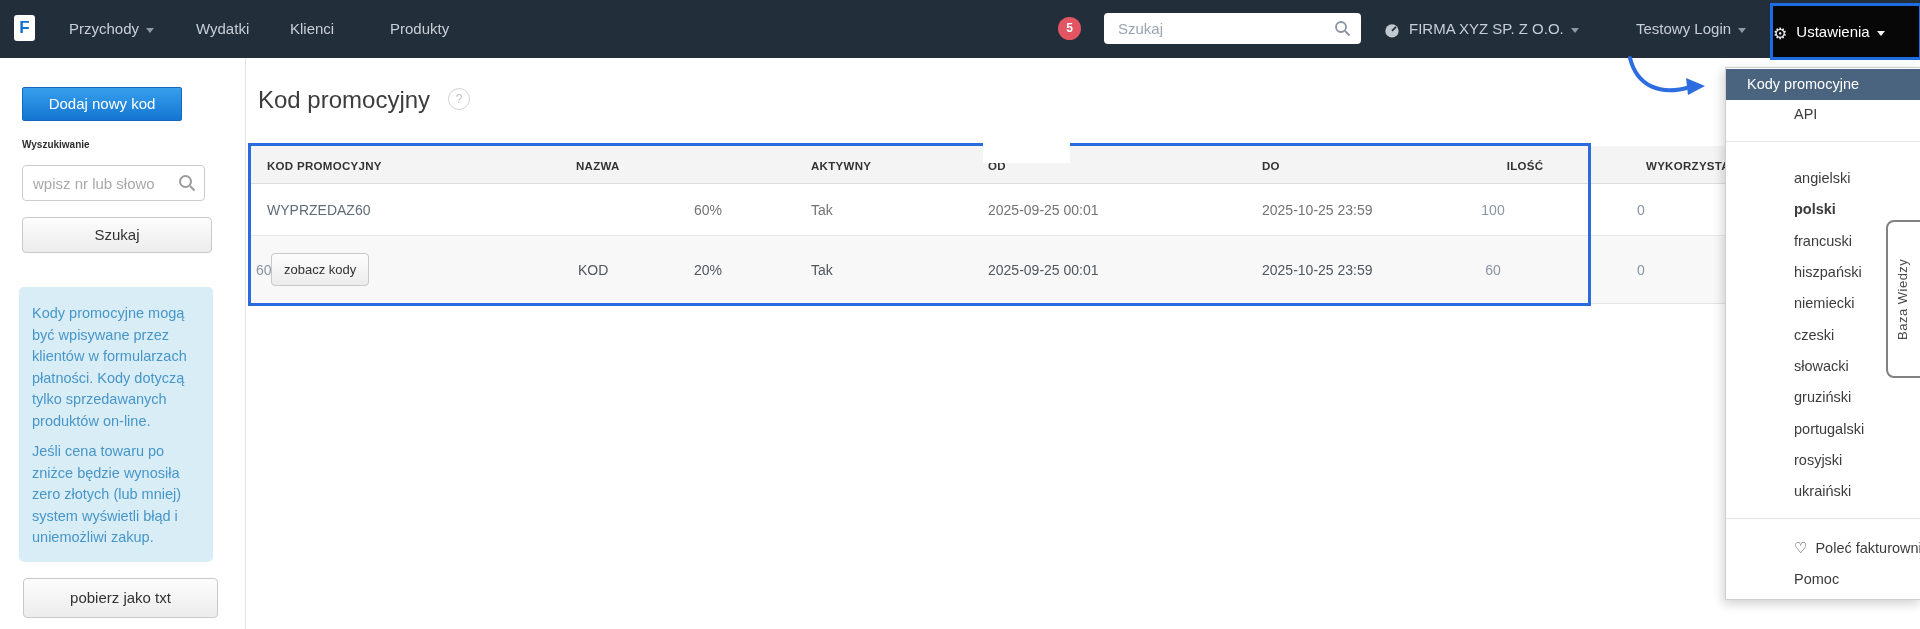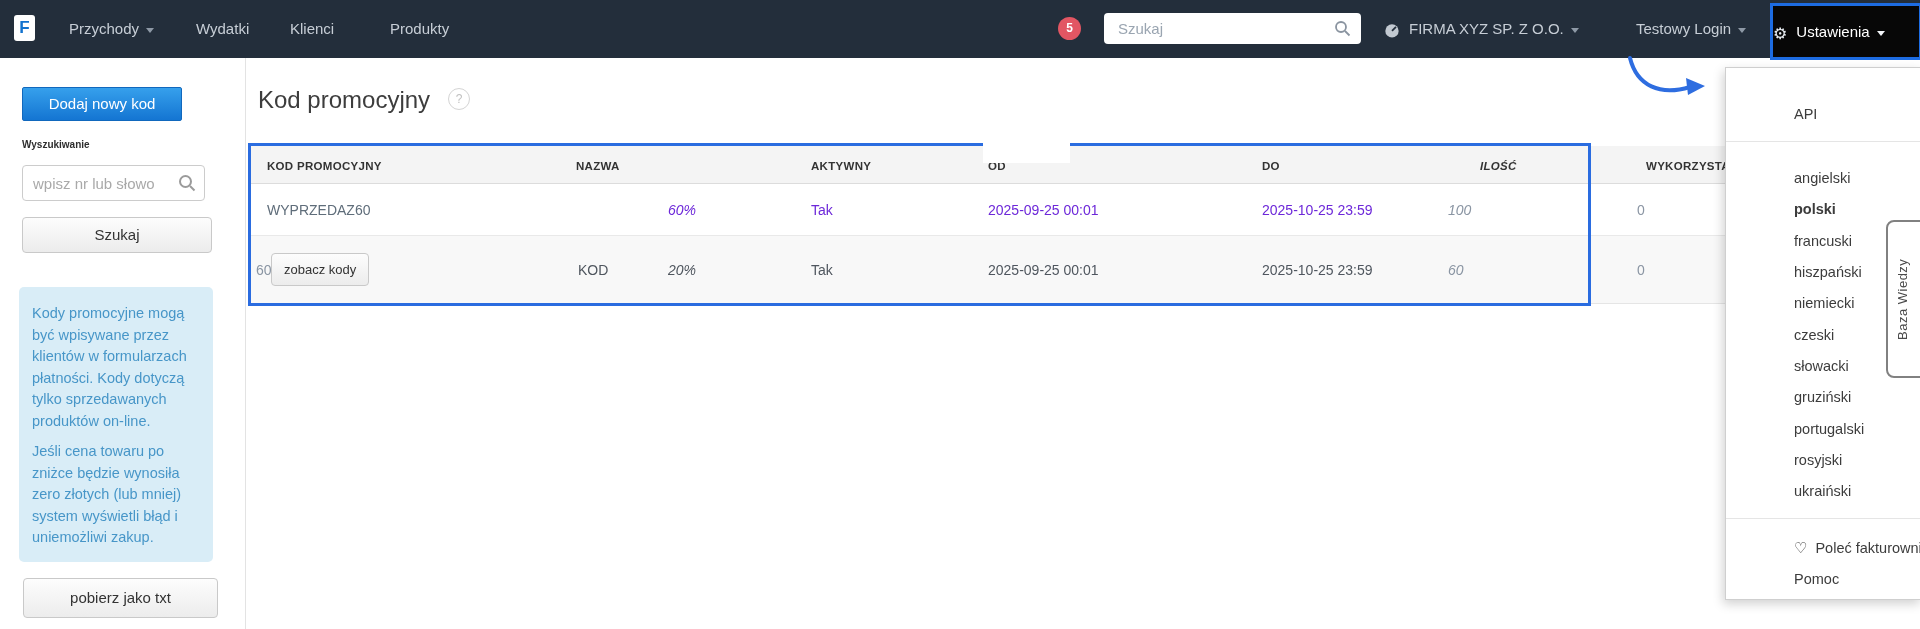--- a/index.html
+++ b/index.html
@@ -61,25 +61,25 @@
         border-radius:50%;color:#c0c0c0;font-size:12px;text-align:center;line-height:20px;cursor:pointer;}
 
   .thead{position:absolute;left:248px;top:146px;width:1480px;height:38px;background:#f4f4f4;
          border-bottom:1px solid #dcdcdc;box-sizing:border-box;}
   .trow1{position:absolute;left:248px;top:184px;width:1480px;height:52px;background:#fff;
          border-bottom:1px solid #e9e9e9;box-sizing:border-box;}
   .trow2{position:absolute;left:248px;top:236px;width:1480px;height:68px;background:#f8f8f8;
          border-bottom:1px solid #e5e5e5;box-sizing:border-box;}
   .hcell{position:absolute;top:146px;height:38px;line-height:40px;font-size:11.5px;font-weight:bold;
          color:#333;letter-spacing:.3px;white-space:nowrap;}
-  .c1{position:absolute;top:184px;height:52px;line-height:52px;font-size:14px;color:#6d28d9;white-space:nowrap;}
+  .c1{position:absolute;top:184px;height:52px;line-height:52px;font-size:14px;color:#737373;white-space:nowrap;}
   .c2{position:absolute;top:236px;height:68px;line-height:68px;font-size:14px;color:#4f565e;white-space:nowrap;}
   .link{color:#5f6d7a;cursor:pointer;}
   .num{color:#8a95a3;}
-  .r{text-align:left;font-style:italic;}
+  .r{text-align:center;}
   .btn-zobacz{position:absolute;left:271px;top:253px;height:33px;padding:0 12px;line-height:31px;font-size:13px;}
 
   
   .blue-rect{position:absolute;left:248px;top:143px;width:1343px;height:163px;
              border:3px solid #2a6ce0;box-sizing:border-box;pointer-events:none;z-index:5;}
   .white-box{position:absolute;left:983px;top:132px;width:87px;height:31px;background:#fff;z-index:6;}
   .arrow-svg{position:absolute;left:1612px;top:46px;z-index:7;pointer-events:none;}
 
   
   .panel{position:absolute;left:1725px;top:67px;width:197px;height:533px;background:#fff;
@@ -205,20 +205,21 @@
   <div class="c2 num" style="left:1637px">0</div>
 
   <div class="blue-rect"></div>
   <div class="white-box"></div>
   <svg class="arrow-svg" width="110" height="56" viewBox="0 0 110 56">
     <path d="M 18 12 C 25 40 48 50 78 41" fill="none" stroke="#2e6de0" stroke-width="4" stroke-linecap="round"></path>
     <polygon points="74,32 93,40 76,49" fill="#2e6de0"></polygon>
   </svg>
 
   <div class="panel">
+    <div class="dd-active">Kody promocyjne</div>
     <div class="dd-item" style="top:33px">API</div>
     <div class="dd-sep" style="top:73px"></div>
 
     <div class="dd-item" style="top:97px">angielski</div>
     <div class="dd-item bold" style="top:128px">polski</div>
     <div class="dd-item" style="top:160px">francuski</div>
     <div class="dd-item" style="top:191px">hiszpański</div>
     <div class="dd-item" style="top:222px">niemiecki</div>
     <div class="dd-item" style="top:254px">czeski</div>
     <div class="dd-item" style="top:285px">słowacki</div>

